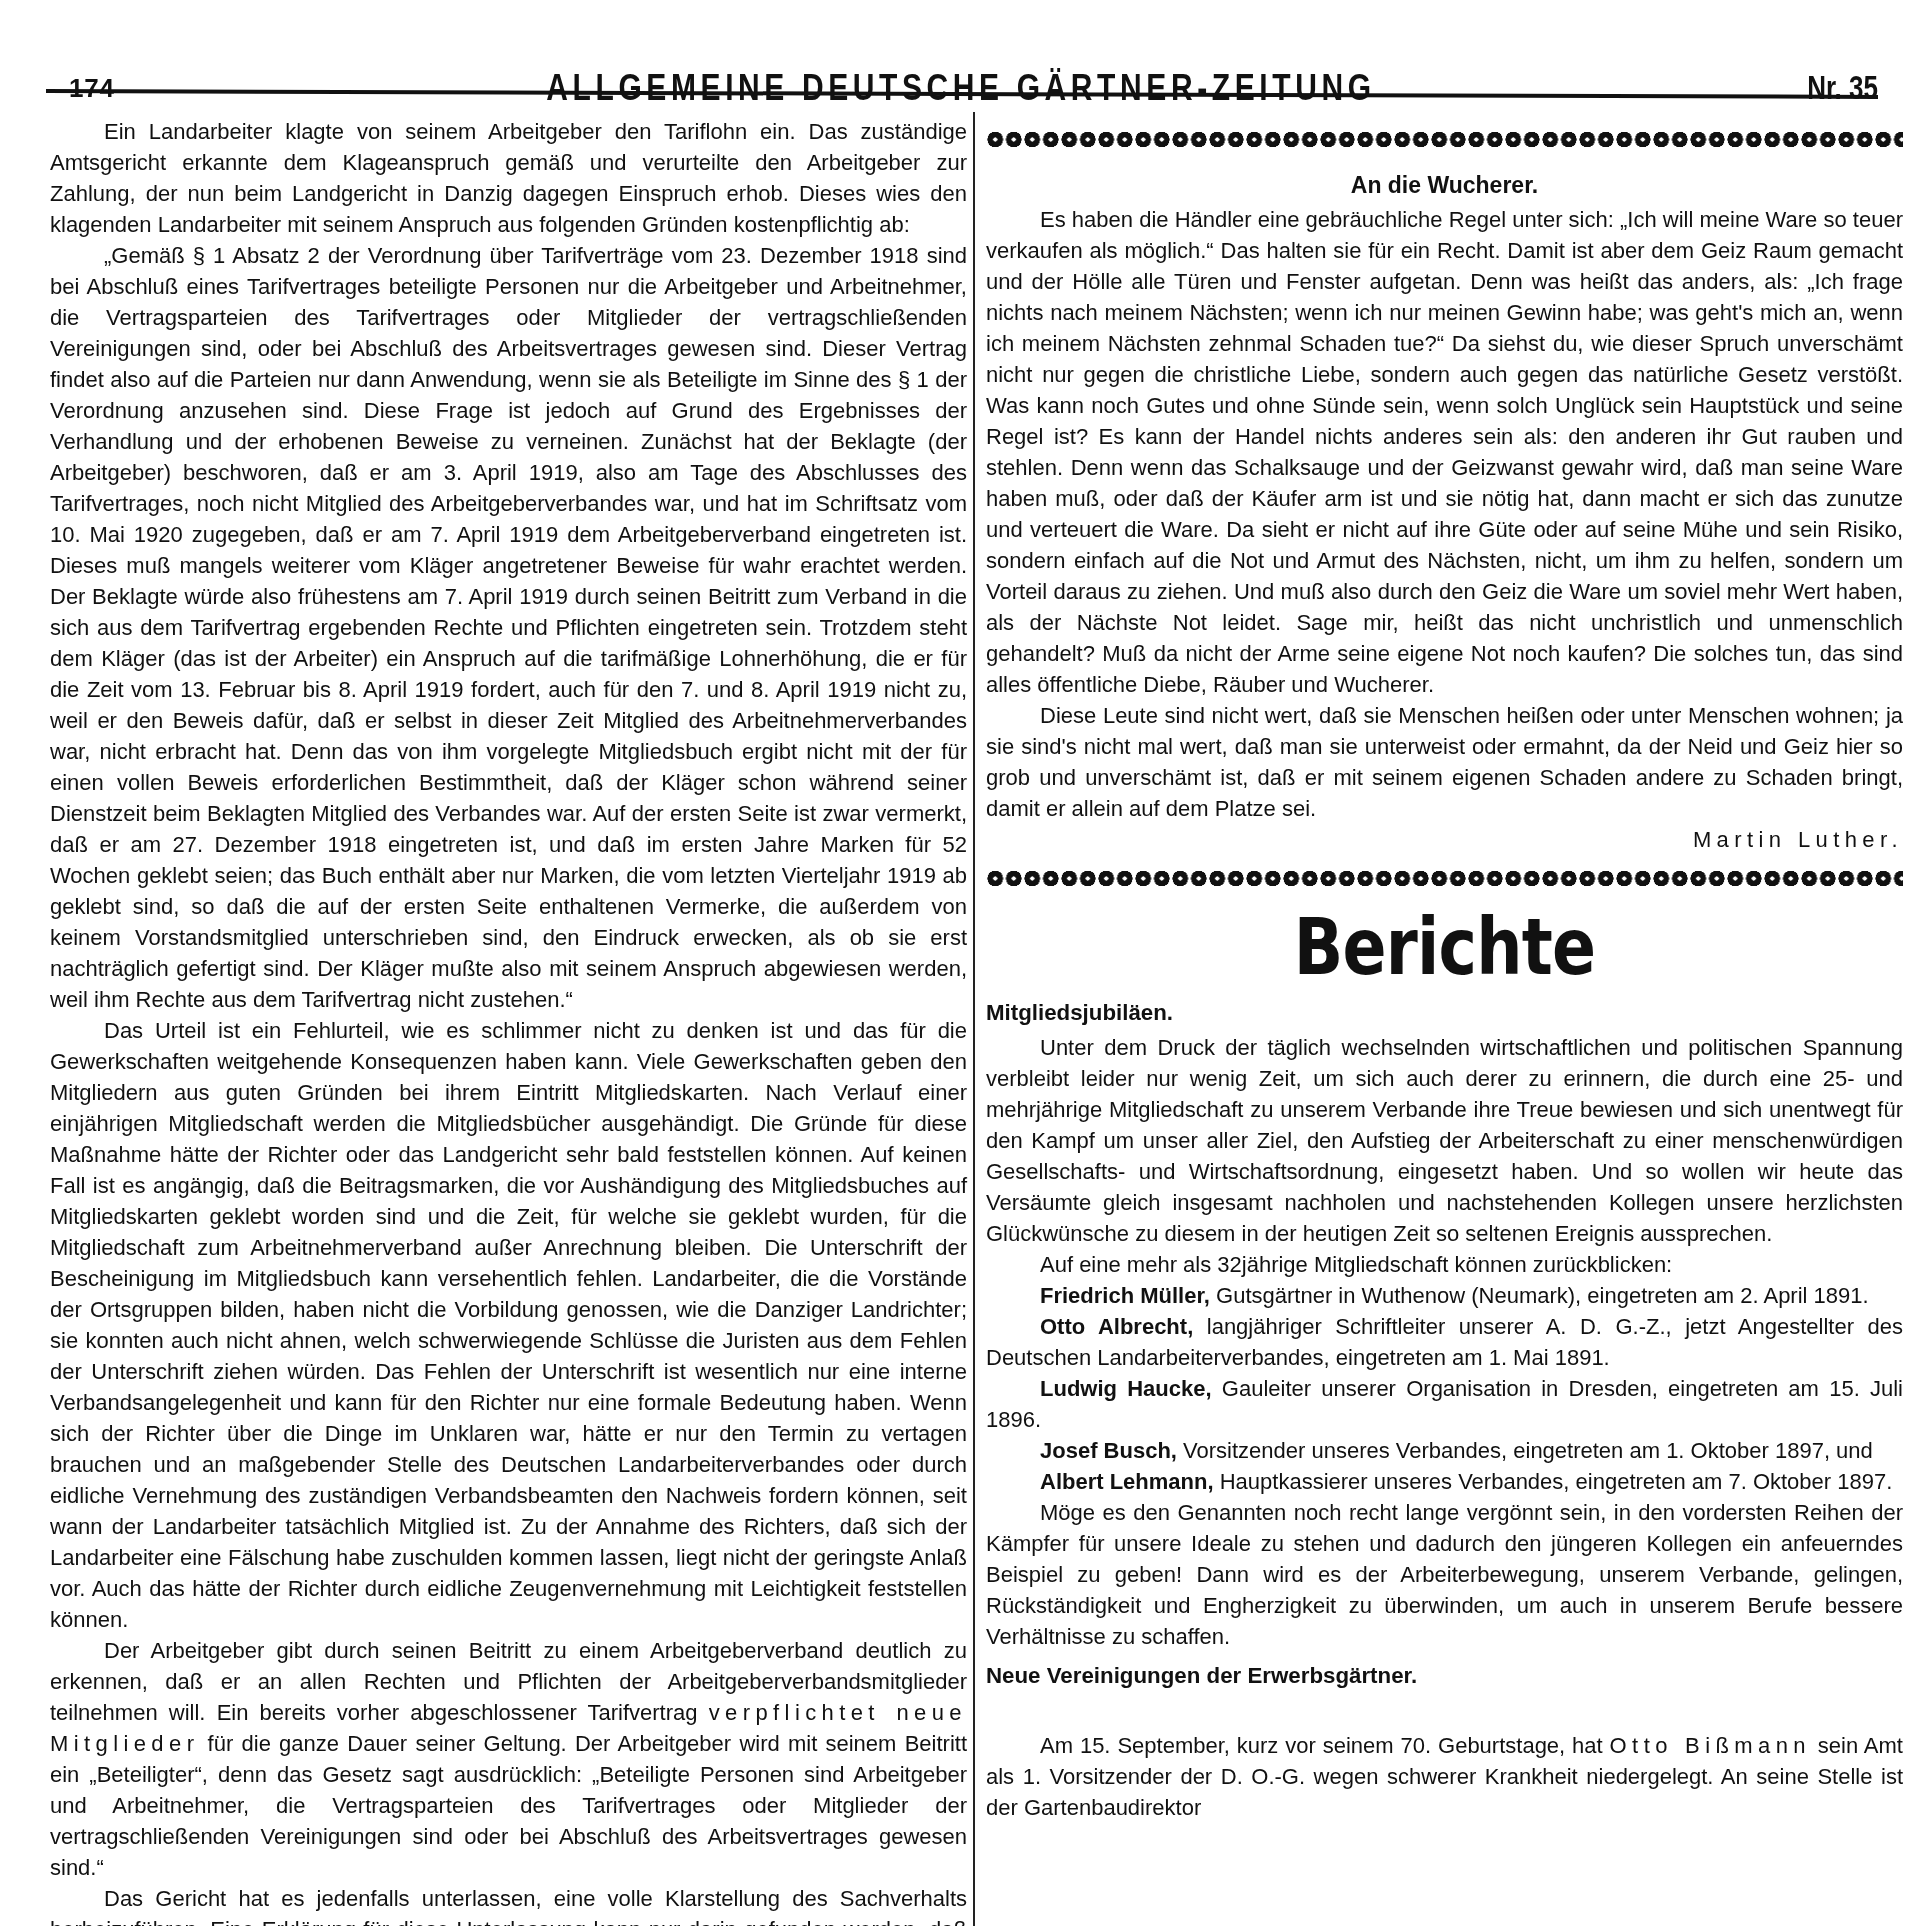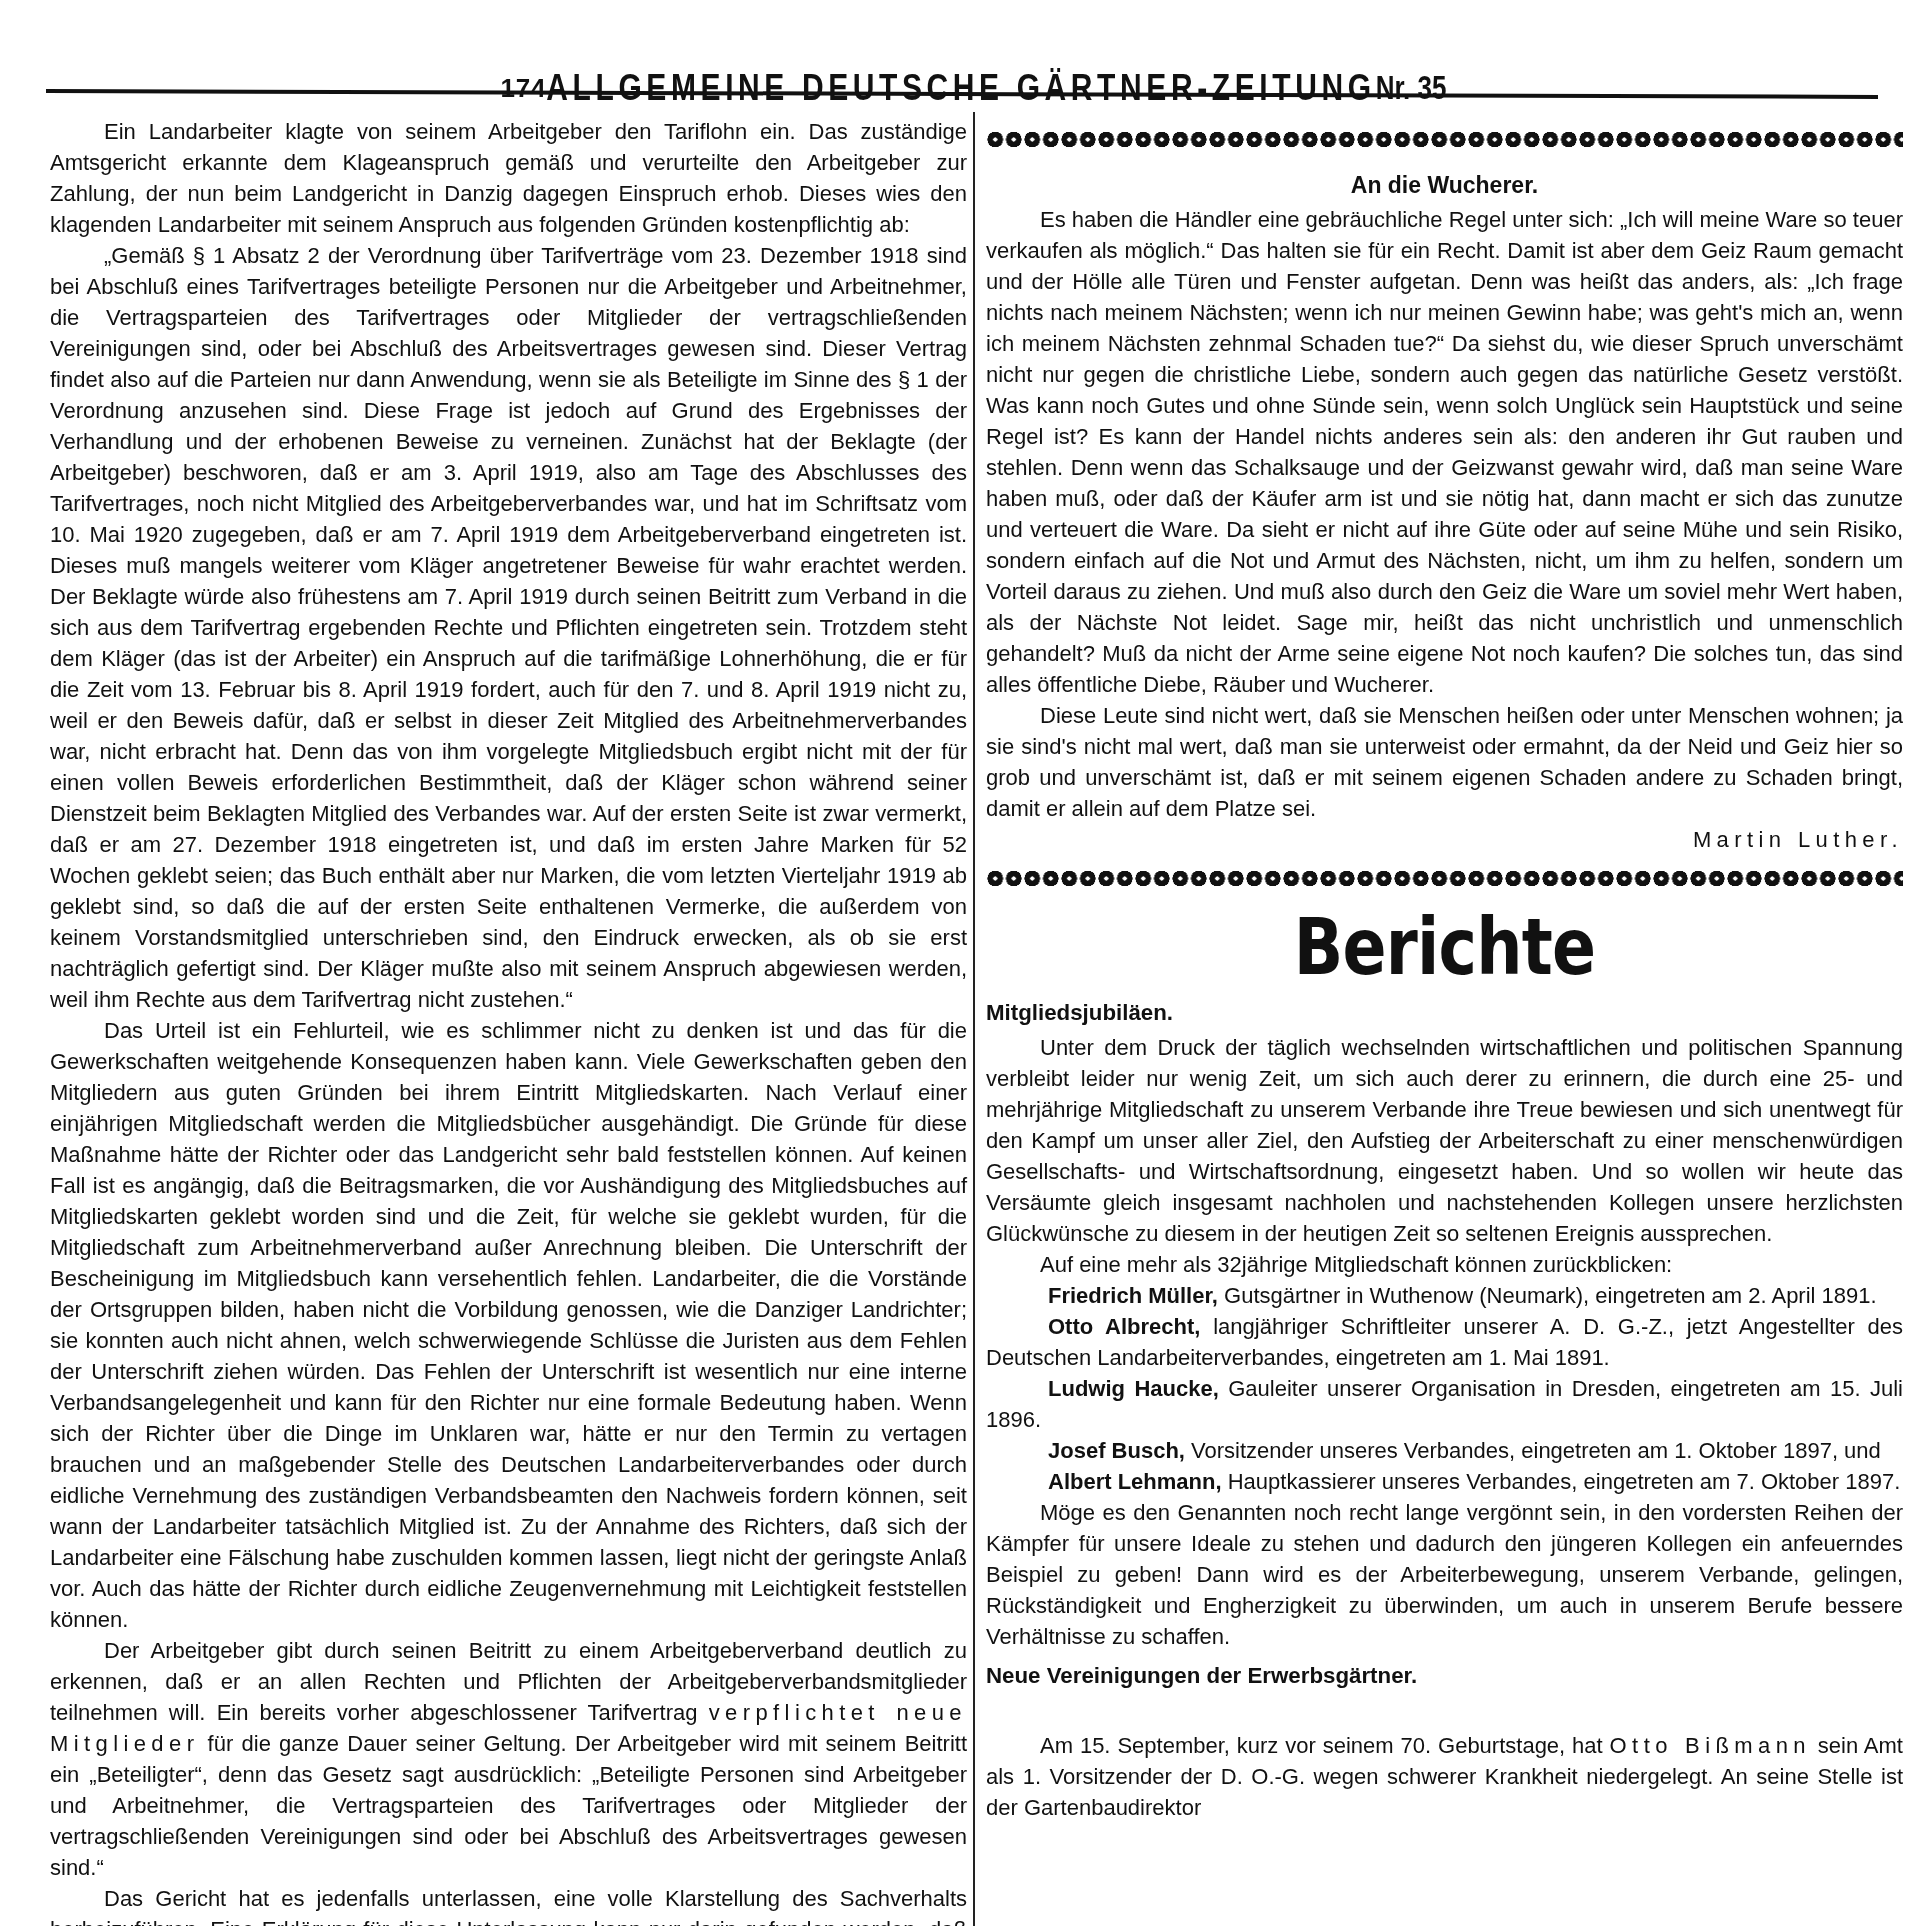--- a/index.html
+++ b/index.html
@@ -3,21 +3,21 @@
 <meta charset="utf-8">
 <style>
   html, body { margin: 0; padding: 0; background: #ffffff; }
   body {
     width: 1920px; height: 2730px; position: relative; overflow: hidden;
     font-family: "Liberation Serif", "DejaVu Serif", serif;
     color: #111111;
   }
   .page-header {
     position: absolute; left: 69px; right: 42px; top: 58px; height: 46px;
-    display: flex; align-items: flex-end; justify-content: center;
+    display: flex; align-items: flex-end; justify-content: space-between;
     font-family: "Liberation Sans", "DejaVu Sans", sans-serif;
     font-weight: bold;
   }
   .page-number { font-size: 26px; letter-spacing: 0.8px; }
   .masthead { font-size: 30px; letter-spacing: 4.6px; transform: scaleY(1.25); }
   .issue-number { font-size: 26px; transform: scaleY(1.25); }
   .header-rule {
     position: absolute; left: 46px; right: 42px; top: 92px; height: 3.9px;
     background: #111; transform: rotate(0.18deg);
   }
@@ -46,21 +46,21 @@
   h1.section-heading {
     text-align: center; margin: 23px 0 15.4px 0;
     font-size: 65px; line-height: 69px; font-weight: 900; letter-spacing: -0.8px;
     font-family: "DejaVu Sans", "Liberation Sans", sans-serif;
     transform: scaleY(1.2);
   }
   h3.sub-title {
     text-align: left; margin: 7.7px 0 3.9px 0;
     font-size: 22.3px; font-weight: bold;
   }
-  .name { font-weight: bold; margin-left: 8px; }
+  .name { font-weight: bold; }
   .spaced { letter-spacing: 5.4px; }
   .signature { text-align: right; text-indent: 0 !important; }
   .signature.luther { letter-spacing: 5.4px; }
   .spacer { height: 35px; }
 </style>
 </head>
 <body>
 
 <div class="page-header">
   <span class="page-number">174</span>

